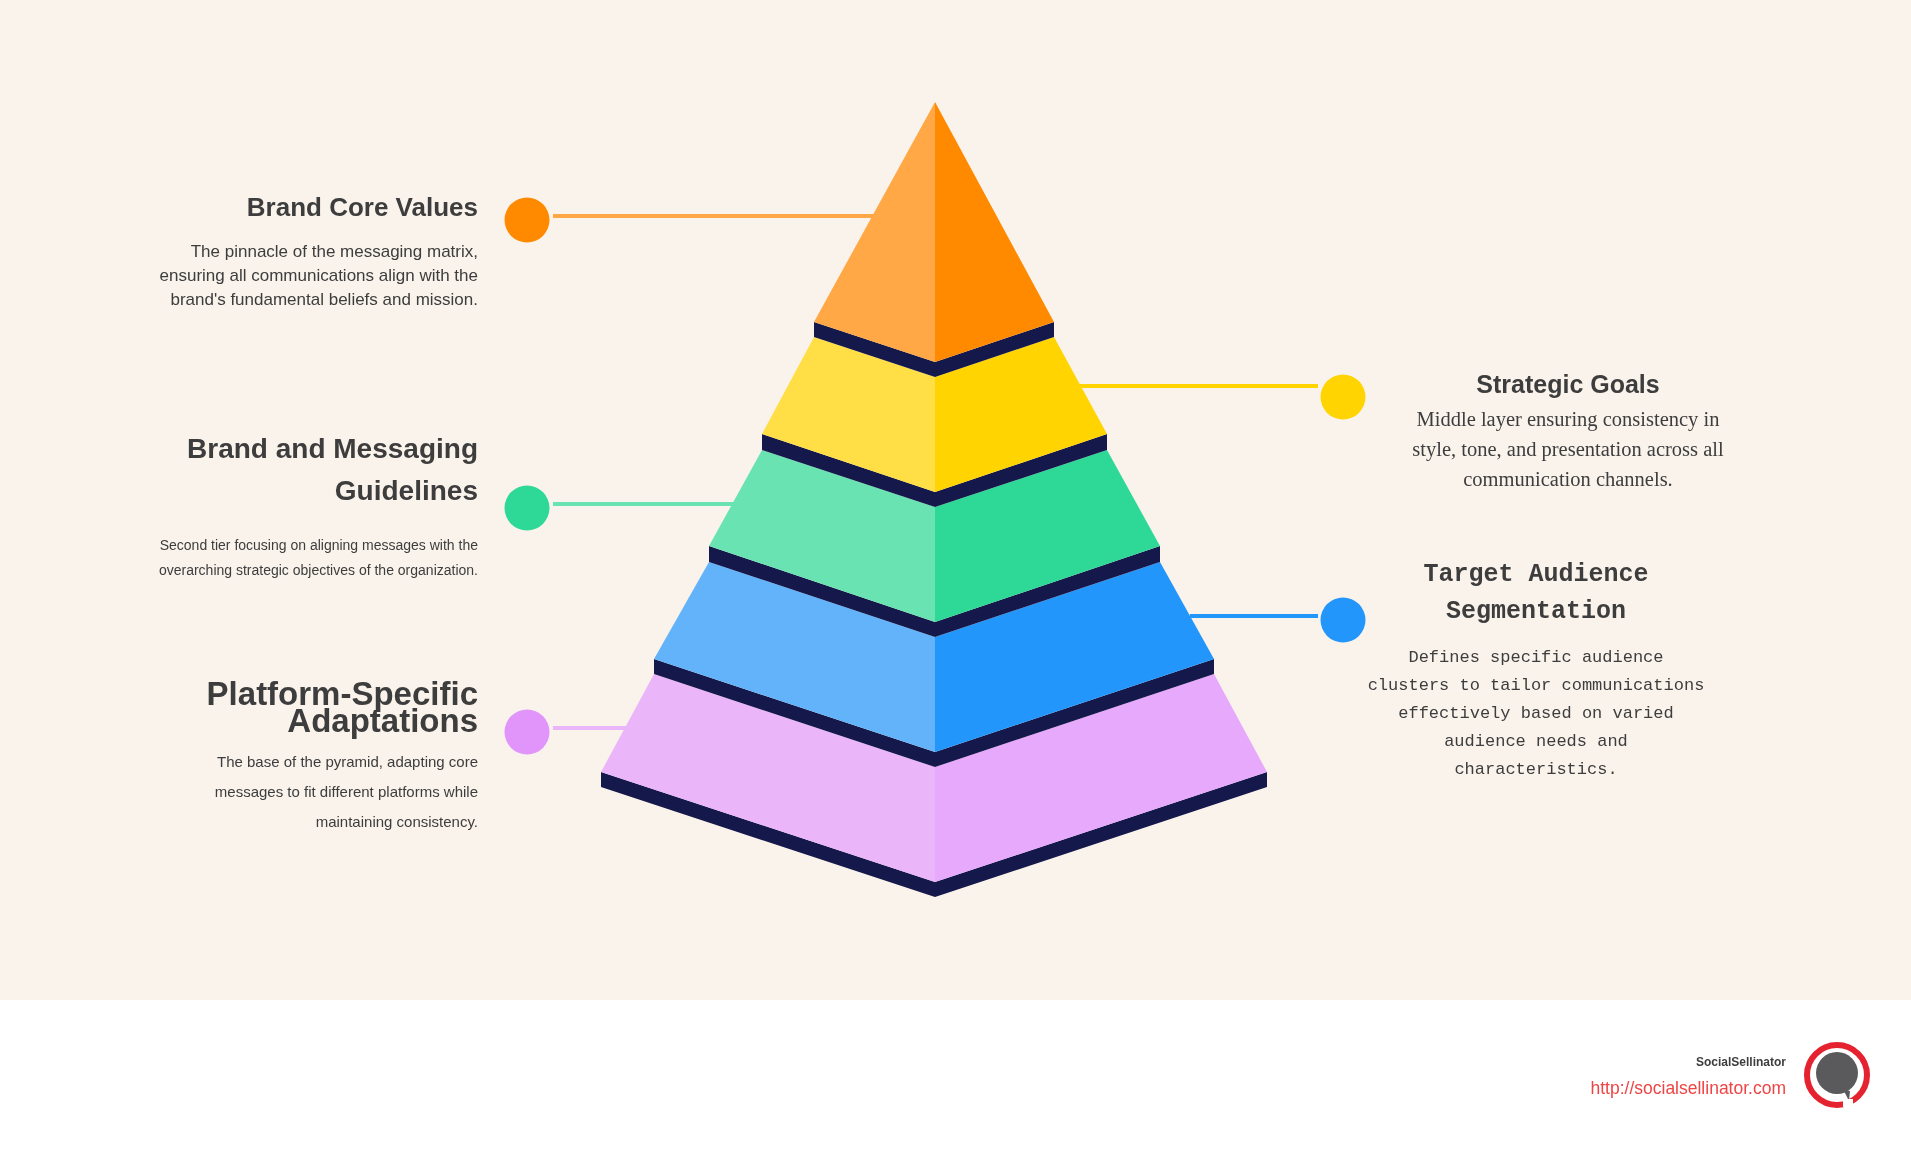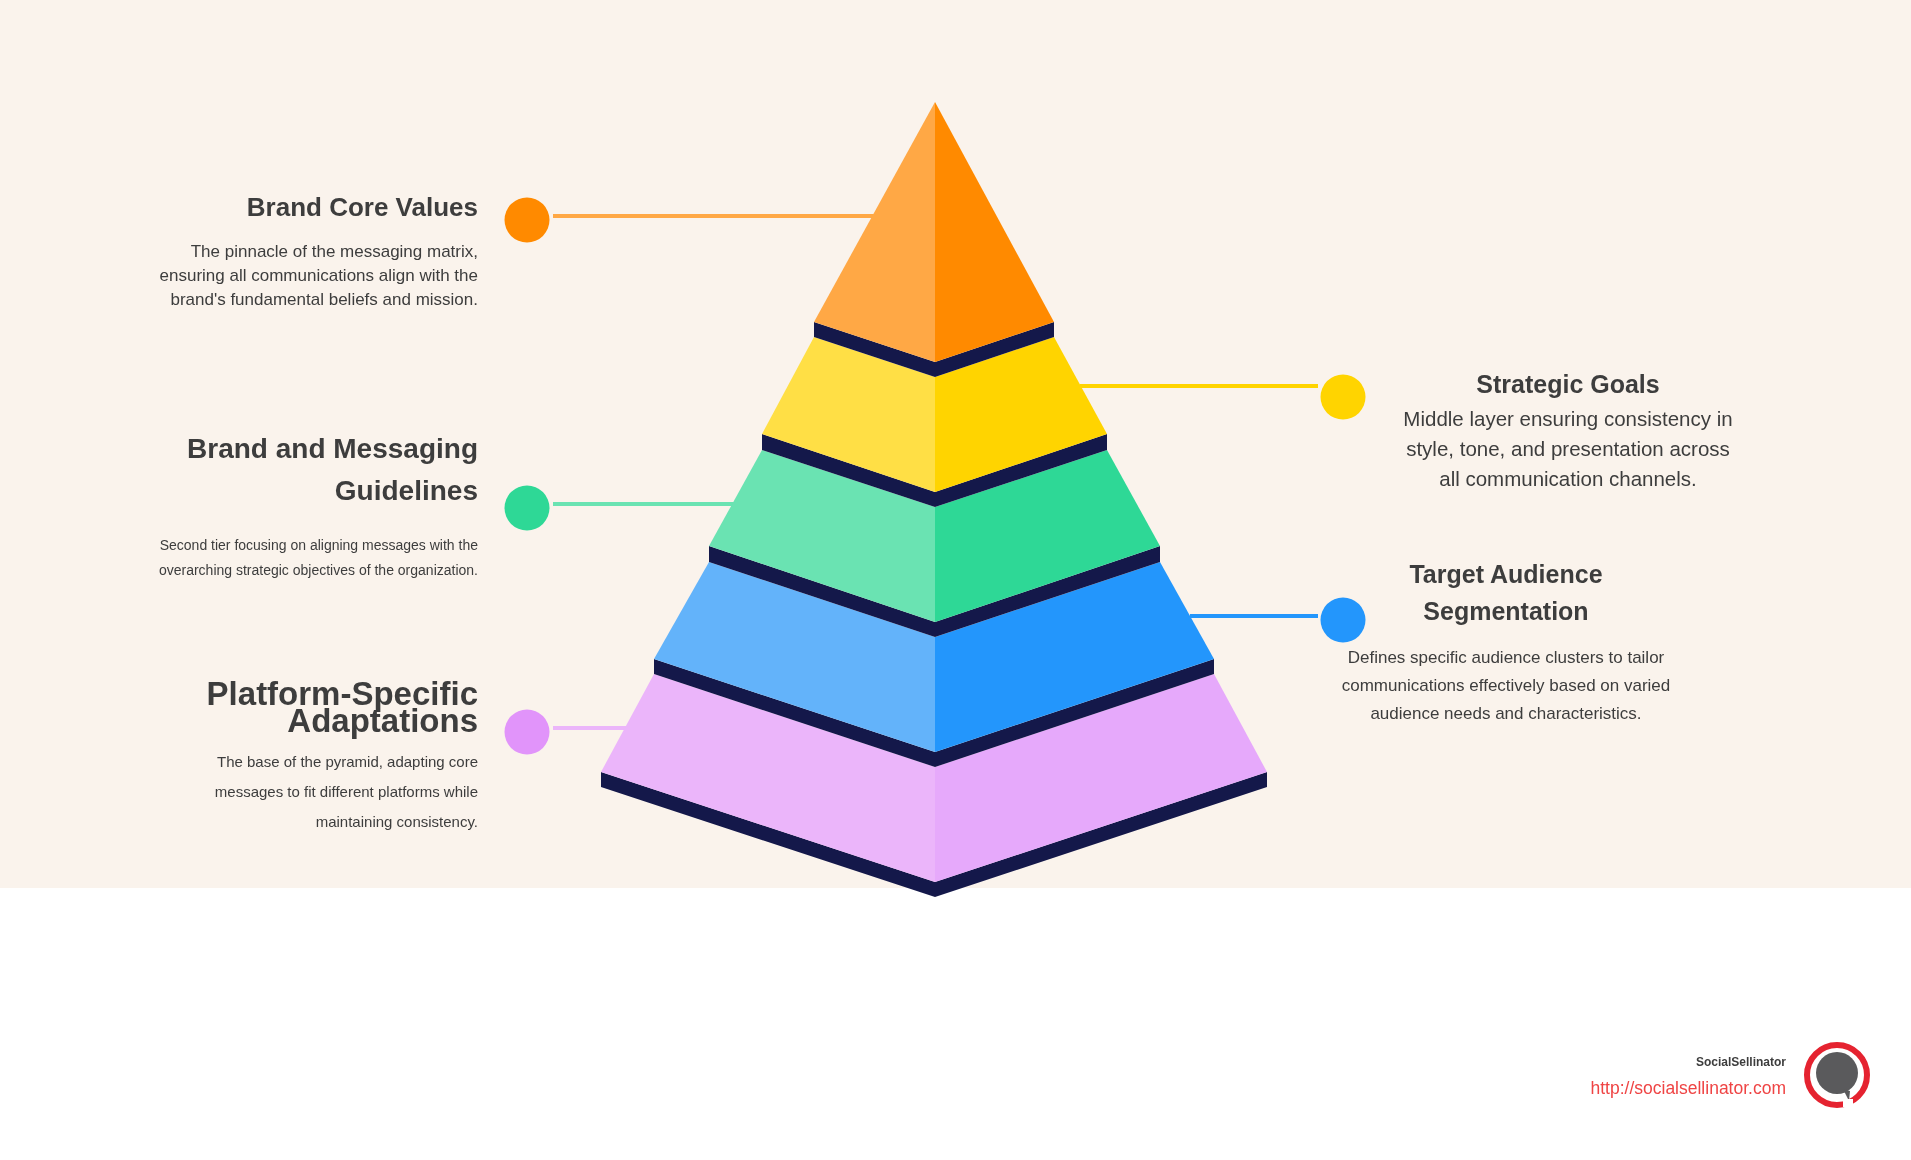--- a/index.html
+++ b/index.html
@@ -3,21 +3,21 @@
   <meta charset="utf-8">
   <style>
     html, body { margin: 0; padding: 0; }
     body {
       width: 1911px; height: 1160px; position: relative; overflow: hidden;
       background: #ffffff;
       font-family: "Liberation Sans", "DejaVu Sans", sans-serif;
       color: #3d3d3d;
     }
     .canvas {
-      position: absolute; left: 0; top: 0; width: 1911px; height: 888px;
+      position: absolute; left: 0; top: 0; width: 1911px; height: 1000px;
       background: #faf3ec;
     }
     .footer {
       position: absolute; left: 0; top: 1000px; width: 1911px; height: 160px;
       background: #ffffff;
     }
     svg.pyramid { position: absolute; left: 0; top: 0; width: 1911px; height: 1000px; }
 
     .label { position: absolute; }
     .label.left { text-align: right; }
@@ -36,24 +36,24 @@
     #lbl-1 p { font-size: 14px; line-height: 25px; margin-top: 21px; }
 
     
     #lbl-2 { right: calc(1911px - 478px); top: 680px; width: 330px; }
     #lbl-2 h3 { font-size: 33px; line-height: 27px; }
     #lbl-2 p { font-size: 15px; line-height: 30px; margin-top: 13px; }
 
     
     #lbl-3 { left: 1398px; top: 368px; width: 340px; }
     #lbl-3 h3 { font-size: 25px; line-height: 32px; }
-    #lbl-3 p { font-size: 20.5px; line-height: 30px; margin-top: 4px; }
+    #lbl-3 p { font-size: 20.5px; line-height: 30px; margin-top: 4px; font-family: Liberation Serif, serif; }
 
     
-    #lbl-4 { left: 1336px; top: 556px; width: 340px; }
+    #lbl-4 { left: 1366px; top: 556px; width: 340px; font-family: Liberation Mono, monospace; }
     #lbl-4 h3 { font-size: 25px; line-height: 37px; }
     #lbl-4 p { font-size: 17px; line-height: 28px; margin-top: 14px; }
     .brand {
       position: absolute; right: calc(1911px - 1786px); top: 1050px; text-align: right;
     }
     .brand-name { font-size: 12px; font-weight: 700; color: #3d3d3d; line-height: 24px; }
     .brand-url { font-size: 17.5px; color: #ef4444; line-height: 28px; }
     .logo { position: absolute; left: 1803px; top: 1041px; width: 68px; height: 68px; }
   </style>
 </head>

